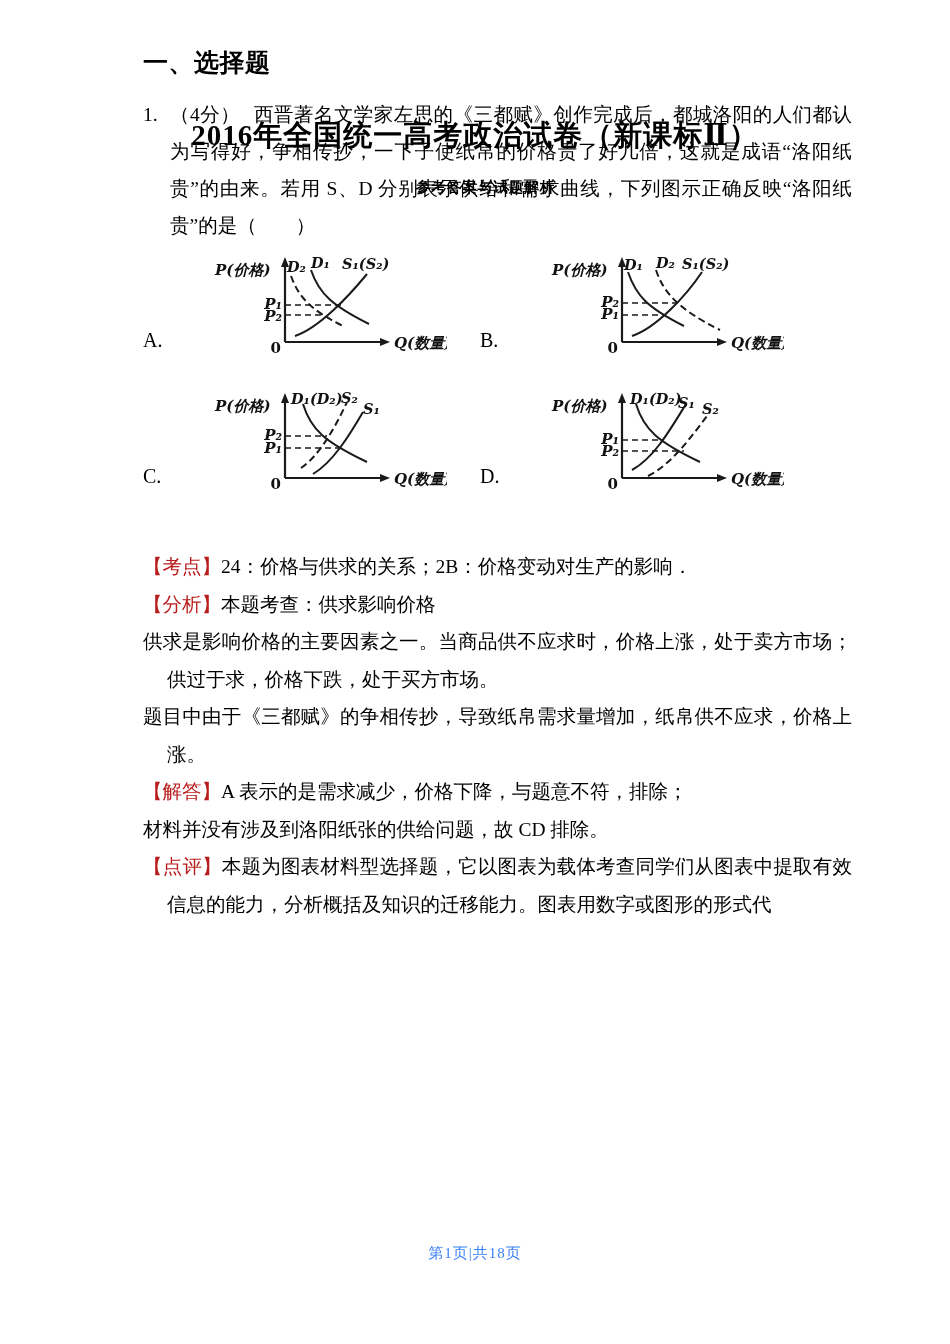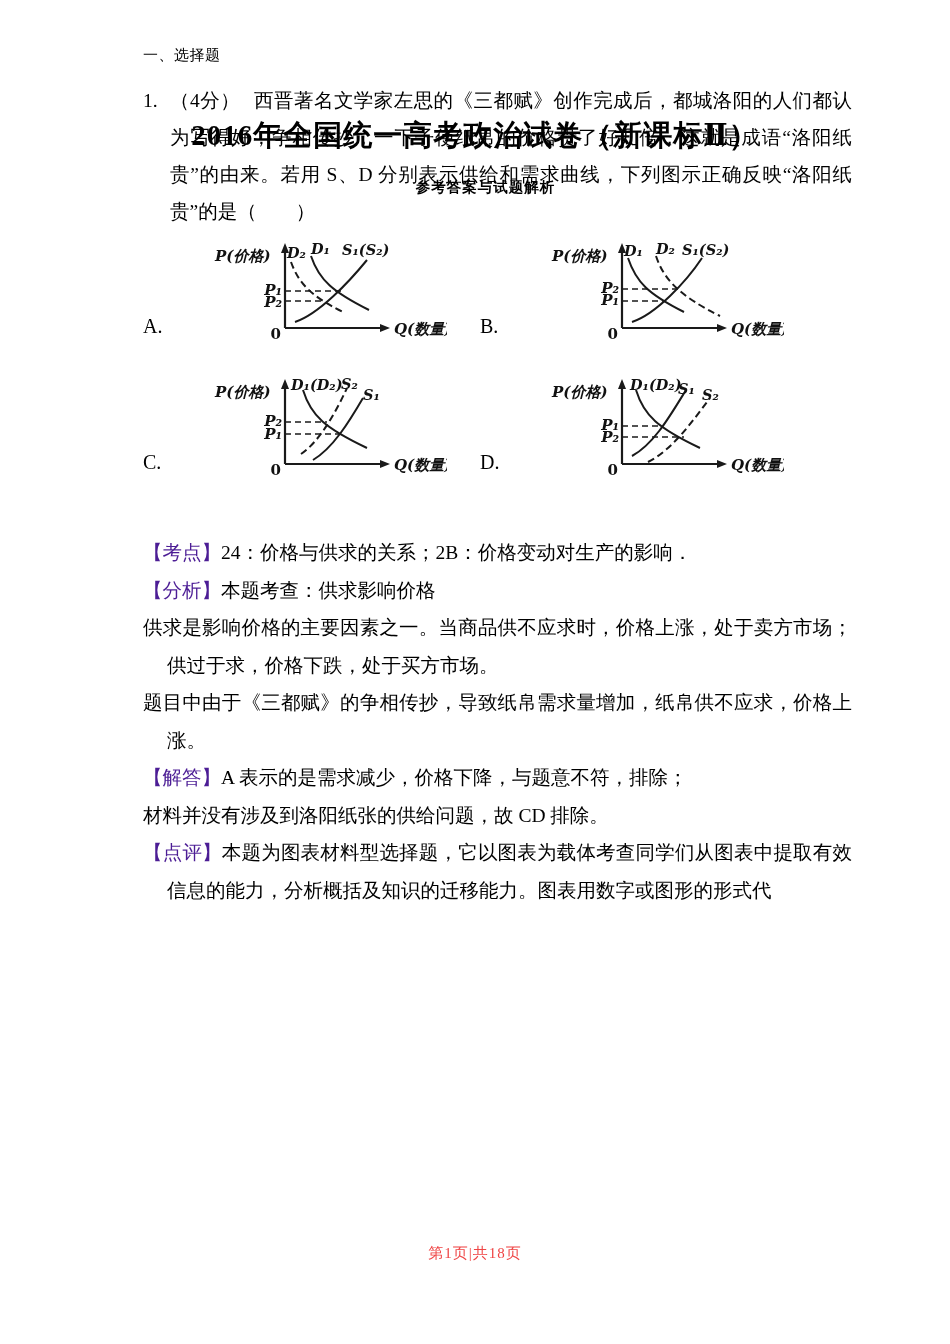--- a/index.html
+++ b/index.html
@@ -15,21 +15,21 @@
   .title {
     padding-top:116px; text-align:center;
     font-size:29px; font-weight:bold; letter-spacing:1px; line-height:38px;
     width:100%;
   }
   .subtitle {
     margin-top:24px; text-align:center;
     font-size:14.5px; font-weight:bold; letter-spacing:1px;padding-left:21px;
   }
   .section-heading {
-    margin-top:46px; font-size:15px; font-weight:normal; letter-spacing:0.5px;
+    margin-top:46px; font-size:25px; font-weight:bold; letter-spacing:0.5px;
   }
   .question {
     margin-top:17px; font-size:19.5px; line-height:37px; text-align:justify;
     padding-left:27px; text-indent:-27px;
   }
   .qnum { margin-right:12px; }
   .qscore { margin-right:14px; }
 
   .options { margin-top:10px; display:flex; flex-direction:column; gap:34px; }
   .opt-row { display:flex; }
@@ -50,25 +50,25 @@
   .diagram .axis-label { font-size:15px; }
   .diagram .clabel { font-size:14.5px; }
   .diagram .plabel { font-size:15px; text-anchor:end; }
   .diagram .origin { font-size:15px; text-anchor:end; font-style:normal; }
 
   .analysis { margin-top:56px; }
   .para {
     font-size:19.5px; line-height:37.5px; text-align:justify;
     padding-left:24px; text-indent:-24px;
   }
-  .blue-label { color:#4c1d95; }
+  .blue-label { color:#b91c1c; }
 
   .footer {
     position:absolute; top:1244px; left:0; width:950px; text-align:center;
-    font-size:15px; color:#ef4444; letter-spacing:1px;
+    font-size:15px; color:#3b82f6; letter-spacing:1px;
   }
 </style>
 </head>
 <body>
 
 <div class="page">
 
   <h1 class="title">2016年全国统一高考政治试卷（新课标Ⅱ）</h1>
   <div class="subtitle">参考答案与试题解析</div>
 

